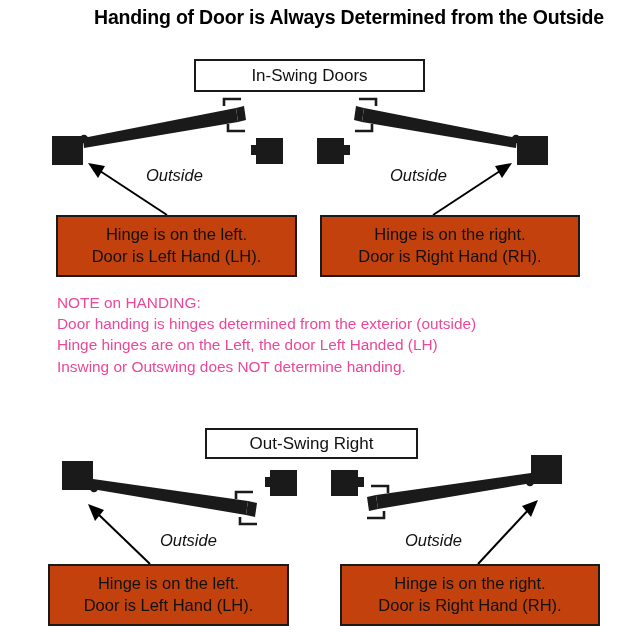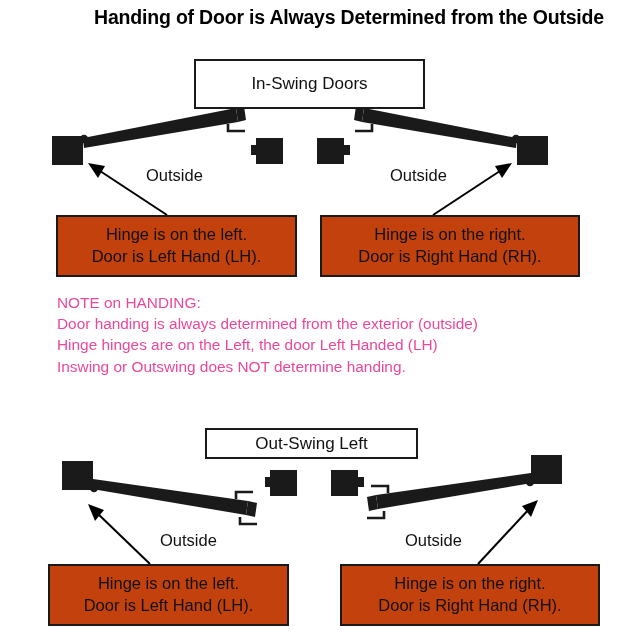--- a/index.html
+++ b/index.html
@@ -66,20 +66,21 @@
     color: #111111;
     line-height: 1.32;
   }
   .cap-box .ln { display: block; white-space: nowrap; }
 
   .outside-lbl {
     position: absolute;
     font-size: 16.5px;
     color: #111111;
     white-space: nowrap;
+    font-style: italic;
   }
 
   .note {
     position: absolute;
     left: 57px;
     top: 292px;
     font-size: 15.4px;
     line-height: 21.2px;
     color: #ec4899;
     white-space: nowrap;
@@ -150,47 +151,47 @@
       <circle cx="530" cy="482" r="4.2" fill="#1a1a1a"></circle>
       <polygon points="531,473 532,483 378,509 376,495" fill="#1a1a1a"></polygon>
       <polygon points="376,495 378,509 369,511 367,497" fill="#1a1a1a"></polygon>
       <path d="M 388,493 L 388,486 L 371,486 M 384,511 L 384,518 L 367,518" stroke="#1a1a1a" stroke-width="2.6" fill="none" stroke-linecap="butt"></path>
 
       <path d="M 478,564 L 530,508" stroke="#000000" stroke-width="2" fill="none"></path>
       <polygon points="538,500 522,506 531,517" fill="#000000"></polygon>
     </g>
   </svg>
 
-  <div class="hdr-box" style="left:194px; top:59px; width:231px; height:50px;">
+  <div class="hdr-box" style="left:194px; top:59px; width:231px; height:33px;">
     <span>In-Swing Doors</span>
   </div>
 
   <div class="outside-lbl" style="left:146px; top:166px;">Outside</div>
 
   <div class="outside-lbl" style="left:390px; top:166px;">Outside</div>
 
   <div class="cap-box" style="left:56px; top:215px; width:241px; height:62px;">
     <span class="ln">Hinge is on the left.</span>
     <span class="ln">Door is Left Hand (LH).</span>
   </div>
 
   <div class="cap-box" style="left:320px; top:215px; width:260px; height:62px;">
     <span class="ln">Hinge is on the right.</span>
     <span class="ln">Door is Right Hand (RH).</span>
   </div>
 
   <div class="note">
     <span class="ln">NOTE on HANDING:</span>
-    <span class="ln">Door handing is always determined from the exterior (outside)</span>
+    <span class="ln">Door handing is hinges determined from the exterior (outside)</span>
     <span class="ln">Hinge hinges are on the Left, the door Left Handed (LH)</span>
     <span class="ln">Inswing or Outswing does NOT determine handing.</span>
   </div>
 
   <div class="hdr-box" style="left:205px; top:428px; width:213px; height:31px;">
-    <span>Out-Swing Left</span>
+    <span>Out-Swing Right</span>
   </div>
 
   <div class="outside-lbl" style="left:160px; top:531px;">Outside</div>
 
   <div class="outside-lbl" style="left:405px; top:531px;">Outside</div>
 
   <div class="cap-box" style="left:48px; top:564px; width:241px; height:62px;">
     <span class="ln">Hinge is on the left.</span>
     <span class="ln">Door is Left Hand (LH).</span>
   </div>

